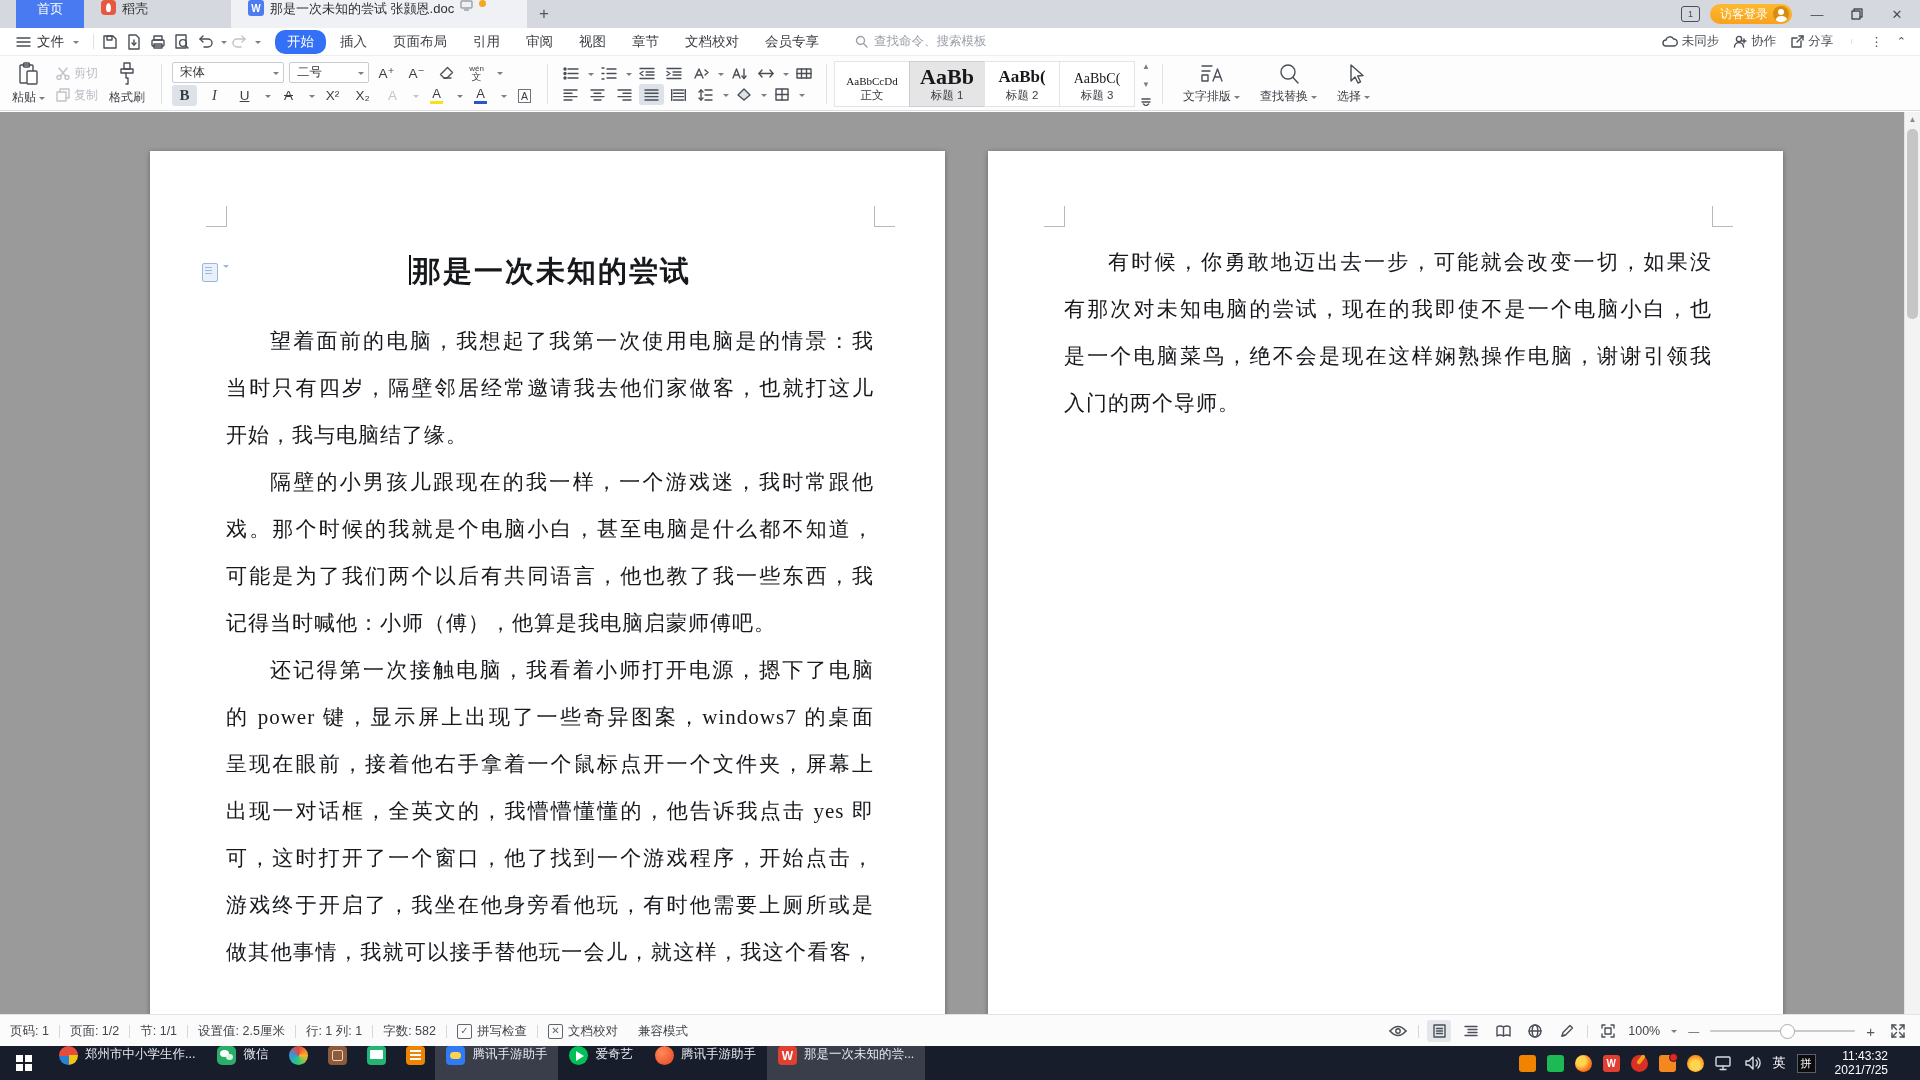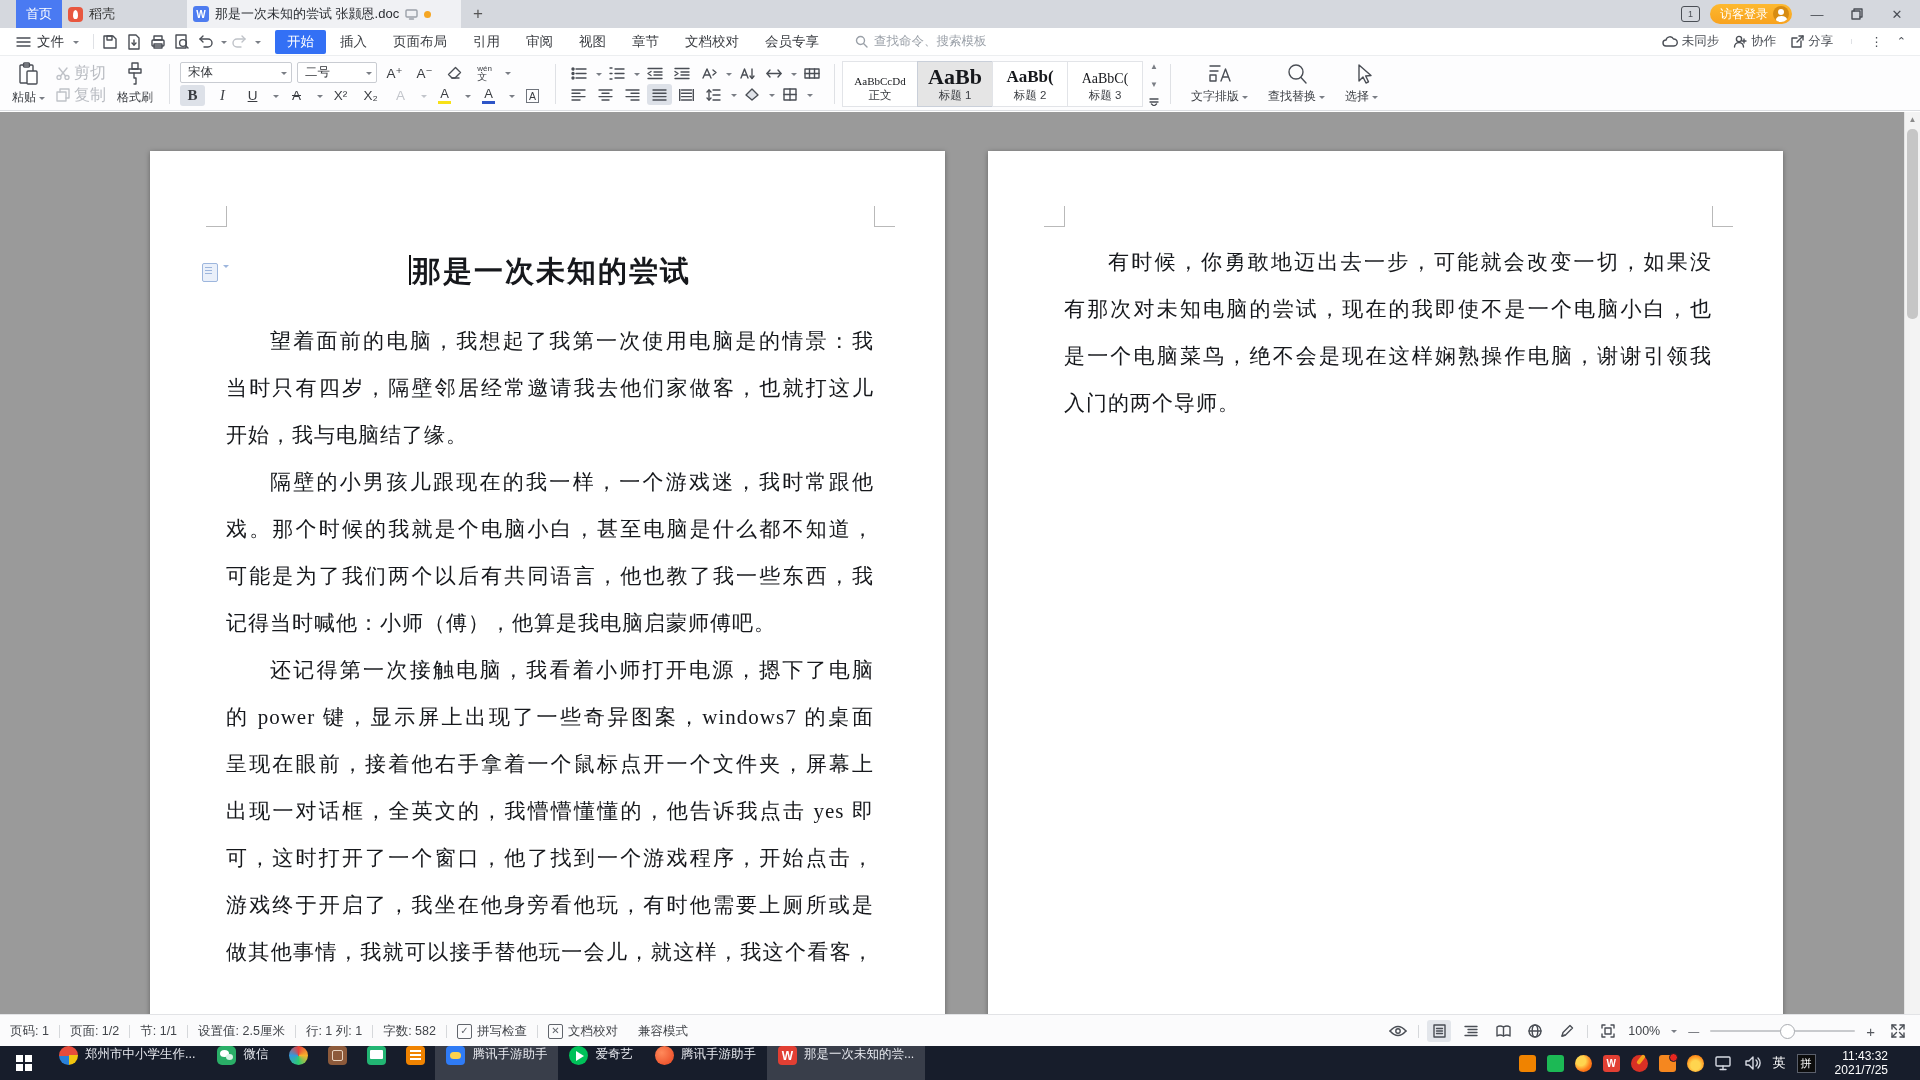--- a/index.html
+++ b/index.html
@@ -5,21 +5,21 @@
   html,body{margin:0;padding:0;background:#000;}
   #screen{position:relative;width:1920px;height:1080px;overflow:hidden;
     font-family:"Liberation Sans","DejaVu Sans",sans-serif;color:#3a3d42;background:#fff;}
   .svgic{stroke:#4a4e55;fill:none;stroke-width:1.4;stroke-linecap:round;stroke-linejoin:round;display:block}
   .svgic.dis{stroke:#bfc2c8}
   .car{width:0;height:0;border:3.5px solid transparent;border-top-color:#7a7e85;display:inline-block;margin-left:3px;transform:translateY(2px)}
   .vsep{width:1px;background:#dfe1e5;align-self:stretch;margin:6px 4px}
 
   
   #titlebar{position:absolute;left:0;top:0;width:1920px;height:28px;background:#d5d8de;display:flex;align-items:stretch}
-  .ttab{display:flex;align-items:center;font-size:13px;padding:0 6px;gap:6px;cursor:default}
+  .ttab{display:flex;align-items:flex-start;font-size:13px;padding:0 17px;gap:6px;cursor:default}
   .ttab.home{background:#4a7af2;color:#fff;margin-left:16px;width:34px;justify-content:center}
   .ttab.docer{color:#333}
   .flameic{width:15px;height:15px;border-radius:4px;background:#e8573f;position:relative}
   .flameic::after{content:"";position:absolute;left:5px;top:3px;width:5px;height:9px;background:#fff;border-radius:50% 50% 50% 50%/60% 60% 40% 40%}
   .ttab.doc{background:#f0f1f4;color:#2b2e33;margin-left:66px;width:262px}
   .wdocic{width:16px;height:16px;border-radius:3px;background:#4e7cf0;color:#fff;font-size:10px;font-weight:bold;display:flex;align-items:center;justify-content:center;flex:none}
   .doclabel{white-space:nowrap;overflow:hidden;text-overflow:clip;max-width:190px}
   .dot{width:7px;height:7px;border-radius:50%;background:#f5a623;flex:none}
   .plus{font-size:17px;color:#555;display:flex;align-items:center;padding:0 12px}
   #tb-right{margin-left:auto;display:flex;align-items:center;gap:10px;padding-right:8px}
@@ -28,48 +28,48 @@
   .avatar{width:16px;height:16px;border-radius:50%;background:#d78c12;position:relative;overflow:hidden}
   .avatar::before{content:"";position:absolute;left:5px;top:3px;width:6px;height:6px;border-radius:50%;background:#fff}
   .avatar::after{content:"";position:absolute;left:2.5px;top:10px;width:11px;height:7px;border-radius:50% 50% 0 0;background:#fff}
   .wbtn{width:30px;display:flex;align-items:center;justify-content:center;color:#4a4e55;font-size:13px}
 
   
   #menurow{position:absolute;left:0;top:28px;width:1920px;height:27px;background:#fff;display:flex;align-items:center;border-bottom:1px solid #eceef0}
   .filebtn{display:flex;align-items:center;gap:6px;font-size:13.5px;color:#33363b;padding:0 10px 0 16px}
   .qic{width:24px;height:22px;display:flex;align-items:center;justify-content:center}
   .mtabs{display:flex;align-items:center;margin-left:10px;gap:2px}
-  .mtab{font-size:13.5px;color:#3a3d42;padding:3px 12px;border-radius:2px;white-space:nowrap}
+  .mtab{font-size:13.5px;color:#3a3d42;padding:3px 12px;border-radius:10px;white-space:nowrap}
   .mtab.active{background:#3370f5;color:#fff}
   .msearch{display:flex;align-items:center;gap:6px;color:#9aa0a8;font-size:12.5px;margin-left:24px}
   #menu-right{margin-left:auto;display:flex;align-items:center;gap:14px;padding-right:14px;font-size:12.5px;color:#4a4e55}
   .mr-item{display:flex;align-items:center;gap:4px}
 
   
   #ribbon{position:absolute;left:0;top:56px;width:1920px;height:55px;background:#fdfdfe;border-bottom:1px solid #dcdee2;display:flex;align-items:stretch;padding-top:2px;box-sizing:border-box}
   .rgroup{display:flex;align-items:stretch;padding:2px 6px}
   .bigbtn{display:flex;flex-direction:column;align-items:center;justify-content:space-between;padding:2px 6px;font-size:12px;color:#3a3d42}
   .bigbtn .lbl{display:flex;align-items:center}
   .stack2{display:flex;flex-direction:column;justify-content:space-between;padding:2px 0}
-  .smbtn{display:flex;align-items:center;gap:4px;font-size:16px;color:#3a3d42;height:22px;padding:0 5px;border-radius:3px}
+  .smbtn{display:flex;align-items:center;gap:4px;font-size:12px;color:#3a3d42;height:22px;padding:0 5px;border-radius:3px}
   .smbtn.dis{color:#b9bcc2}
   .fontrow{display:flex;align-items:center;gap:5px;height:24px}
   .combo{height:21px;border:1px solid #c9ccd2;border-radius:2px;background:#fff;display:flex;align-items:center;font-size:12.5px;color:#2f3237;padding:0 4px 0 7px;justify-content:space-between;box-sizing:border-box}
   .icbtn{min-width:21px;height:21px;display:flex;align-items:center;justify-content:center;border-radius:3px;font-size:13px;color:#3a3d42;padding:0 2px}
   .icbtn.on{background:#dde1e8}
   .glyB{font-family:"Liberation Serif","DejaVu Serif",serif;font-weight:bold;font-size:15px}
   .glyI{font-family:"Liberation Serif","DejaVu Serif",serif;font-style:italic;font-size:14.5px}
   .glyU{text-decoration:underline;font-size:13.5px}
   .glyS{text-decoration:line-through;font-size:13.5px}
   .gly{font-size:13.5px}
   .gly.dim{color:#c2c5cb}
   .colbar{position:relative;font-size:13px;line-height:12px;display:flex;flex-direction:column;align-items:center}
   .colbar .bar{width:13px;height:3px;margin-top:1px}
   .boxA{border:1px solid #6f747c;font-size:10.5px;padding:0 2px;line-height:12px}
-  .pinyin{display:flex;flex-direction:column;align-items:flex-start;line-height:8px;font-size:8px;color:#3a3d42}
+  .pinyin{display:flex;flex-direction:column;align-items:center;line-height:8px;font-size:8px;color:#3a3d42}
   .pinyin .b{font-size:10px}
   .stylecell{width:76px;border:1px solid #e2e4e8;background:#fff;margin-left:-1px;display:flex;flex-direction:column;align-items:center;justify-content:flex-end;padding:2px 2px 3px;box-sizing:border-box}
   .stylecell.sel{background:#e5e5e5;border-color:#c9cfd9}
   .stylecell .sample{font-family:"Liberation Serif","DejaVu Serif",serif;color:#16181c;white-space:nowrap;overflow:hidden;max-width:72px}
   .stylecell .sname{font-size:11.5px;color:#3a3d42;margin-top:1px}
   .scrollcol{display:flex;flex-direction:column;justify-content:space-between;width:16px;padding:1px 0 1px 3px;color:#7a7e85;font-size:8px;align-items:center}
   .toolbig{display:flex;flex-direction:column;align-items:center;justify-content:space-between;padding:3px 10px;font-size:12px;color:#3a3d42}
 
   
   #docarea{position:absolute;left:0;top:112px;width:1920px;height:902px;background:#9a9a9a;overflow:hidden}

